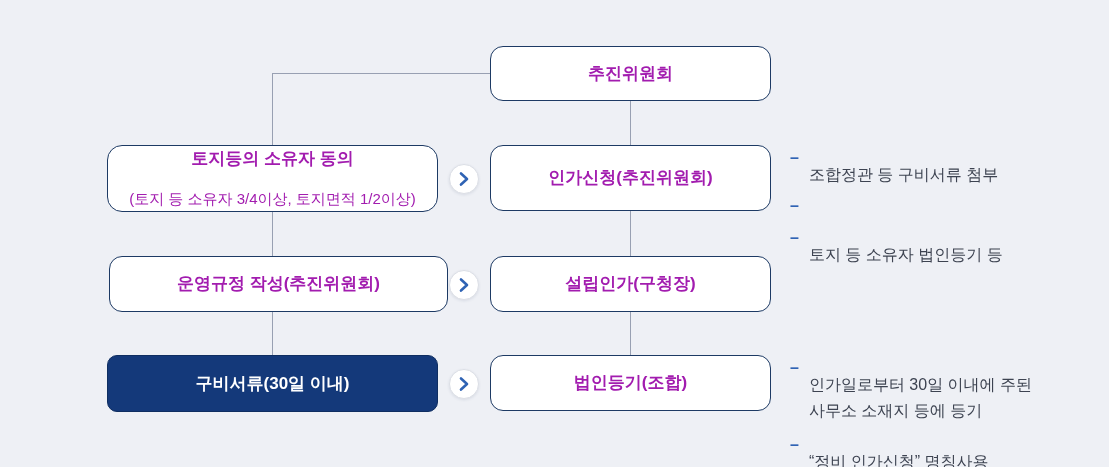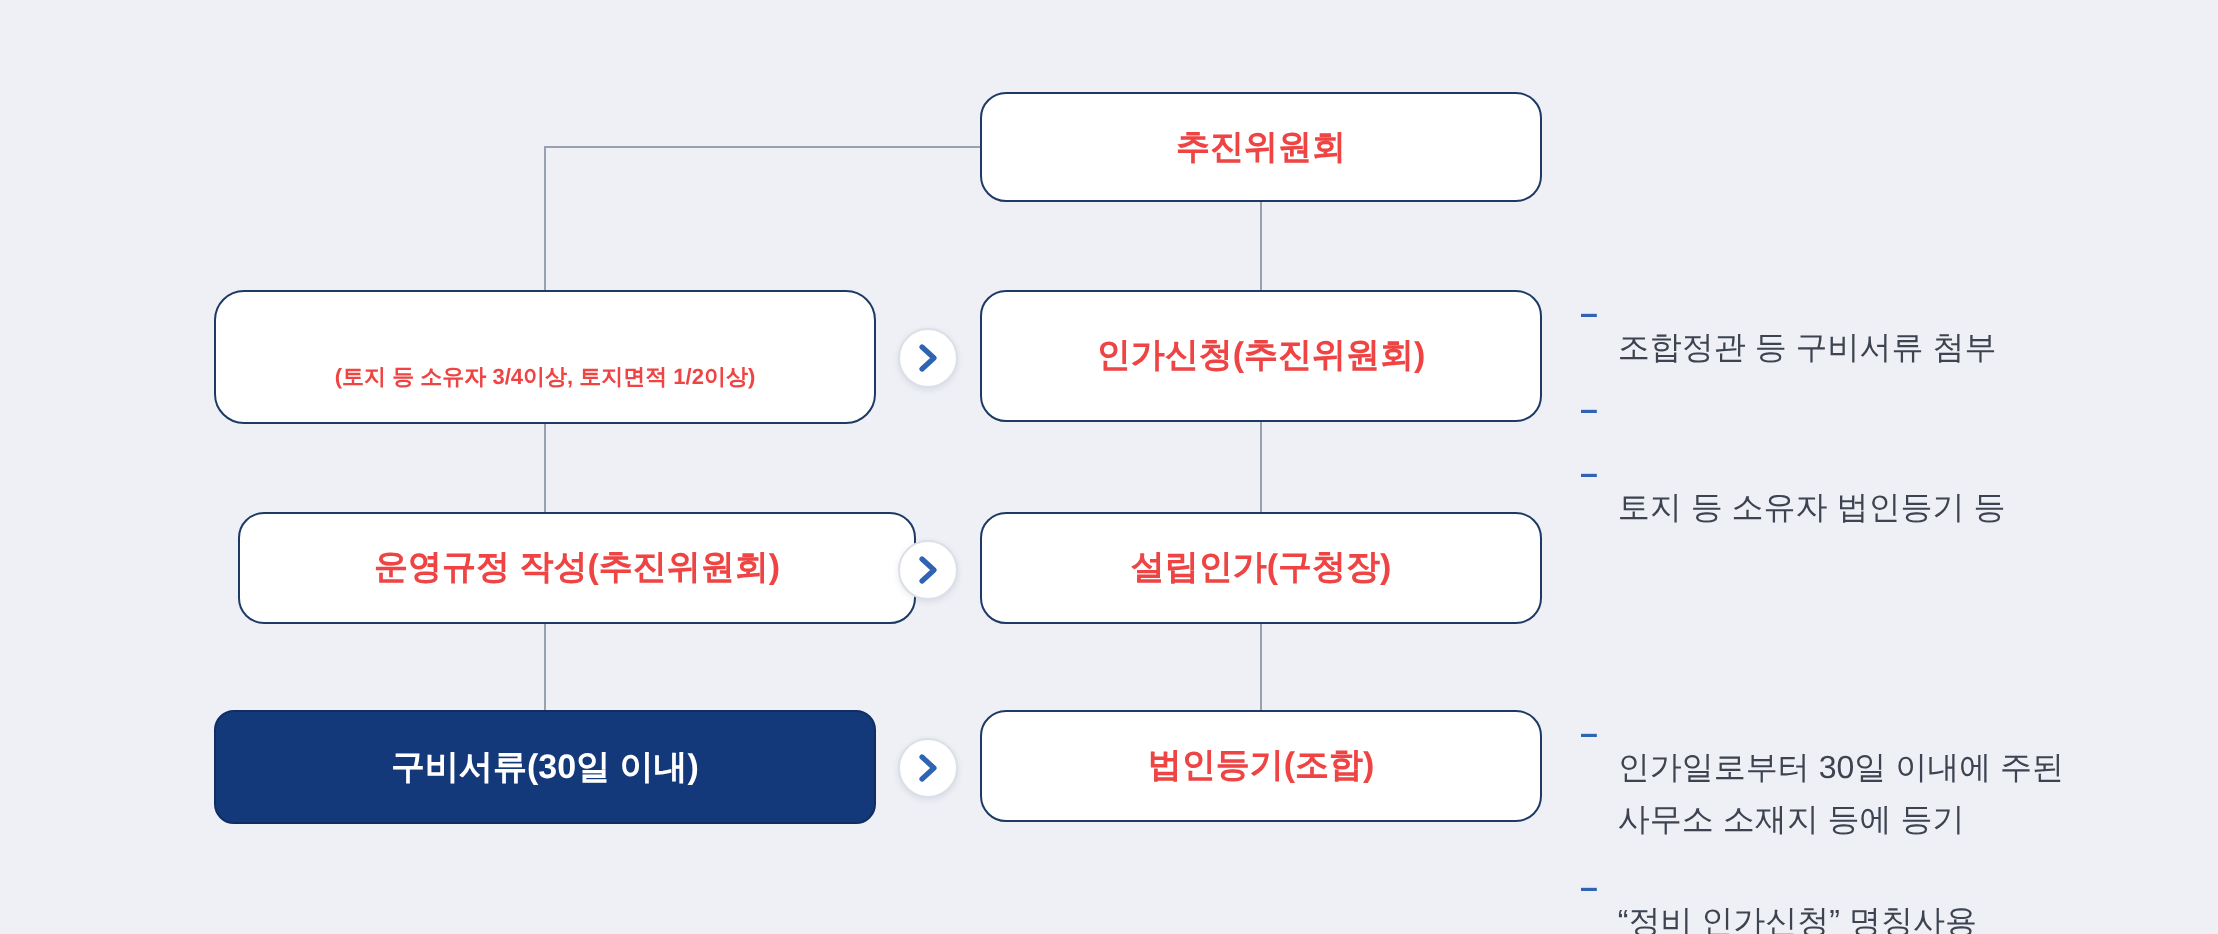--- a/index.html
+++ b/index.html
@@ -19,26 +19,26 @@
   .v{width:1px;}
   
   .node{
     position:absolute;
     box-sizing:border-box;
     background:#ffffff;
     border:1.5px solid #1d3a64;
     border-radius:13px;
     display:flex;flex-direction:column;
     align-items:center;justify-content:center;
-    color:#ef4444;
+    color:#a21caf;
     text-align:center;
     word-break:keep-all;
   }
   .node .title{font-size:17px;font-weight:700;line-height:1.25;}
-  .node .subtitle{font-size:11px;font-weight:700;margin-top:20px;}
+  .node .subtitle{font-size:15px;font-weight:400;margin-top:20px;}
   .node.dark{
     background:#14397a;
     border:1.5px solid #0f2e61;
     color:#ffffff;
     border-radius:10px;
   }
   
   .chev{
     position:absolute;
     width:28px;height:28px;
@@ -84,23 +84,24 @@
   <div class="line v" style="left:272px;top:212px;height:44px;"></div>
   <div class="line v" style="left:272px;top:312px;height:43px;"></div>
   <div class="line v" style="left:630px;top:211px;height:45px;"></div>
   <div class="line v" style="left:630px;top:312px;height:43px;"></div>
 
   <div class="node" style="left:490px;top:46px;width:281px;height:55px;">
     <div class="title">추진위원회</div>
   </div>
 
   <div class="node" style="left:107px;top:145px;width:331px;height:67px;border-radius:15px;">
+    <div class="title">토지등의 소유자 동의</div>
     <div class="subtitle">(토지 등 소유자 3/4이상, 토지면적 1/2이상)</div>
   </div>
-  <div class="node" style="left:119px;top:256px;width:339px;height:56px;">
+  <div class="node" style="left:109px;top:256px;width:339px;height:56px;">
     <div class="title">운영규정 작성(추진위원회)</div>
   </div>
   <div class="node dark" style="left:107px;top:355px;width:331px;height:57px;">
     <div class="title">구비서류(30일 이내)</div>
   </div>
 
   <div class="node" style="left:490px;top:256px;width:281px;height:56px;">
     <div class="title">설립인가(구청장)</div>
   </div>
   <div class="node" style="left:490px;top:145px;width:281px;height:66px;">

